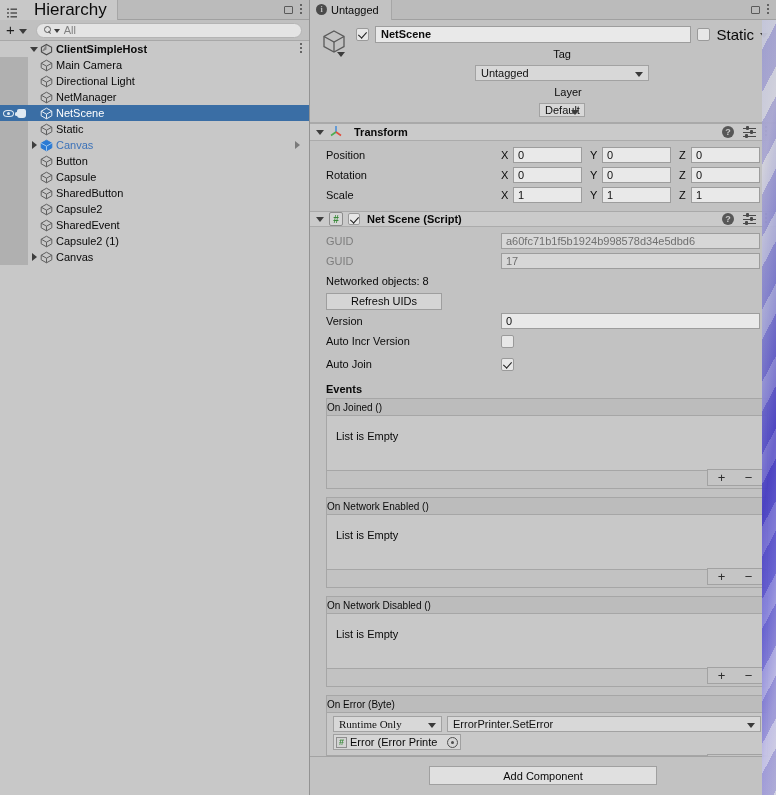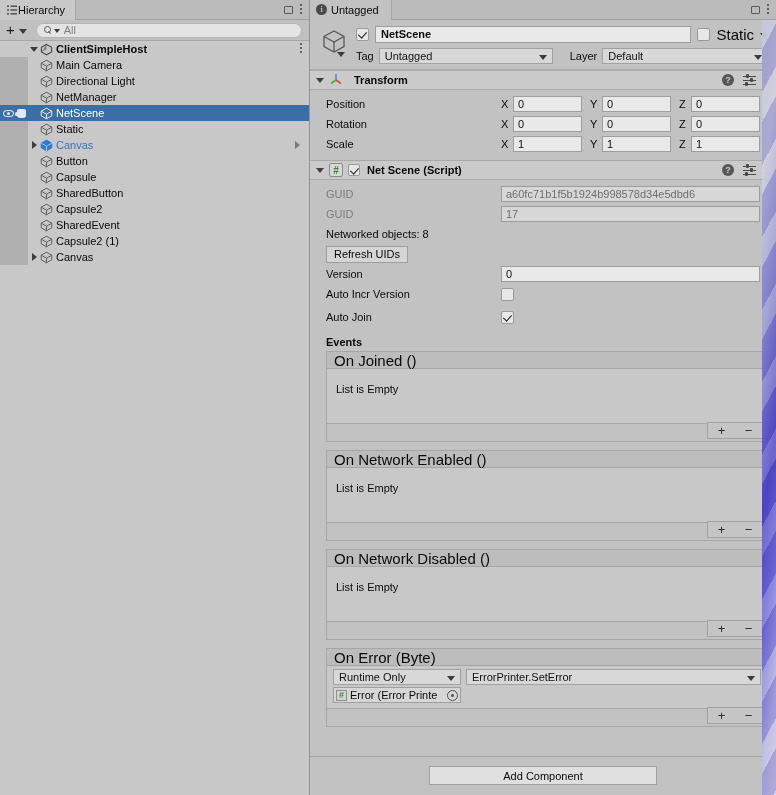--- a/index.html
+++ b/index.html
@@ -23,22 +23,22 @@
   }
   .tabbar {
     height: 20px; background: #bbbbbb;
     display: flex; align-items: center;
     border-bottom: 1px solid #a0a0a0;
     position: relative;
   }
   .tab-active {
     height: 20px; padding: 0 10px 0 6px;
     background: #c8c8c8;
-    display: flex; align-items: center; gap: 0;
-    font-size: 11px; color: #0a0a0a;
+    display: flex; align-items: center; gap: 16px;
+    font-size: 17px; color: #0a0a0a;
     border-right: 1px solid #a6a6a6;
   }
   .tab-icon { width: 12px; height: 12px; display:inline-block; position: relative; }
   .tabbar-right {
     margin-left: auto; display: flex; align-items: center; gap: 7px;
     padding-right: 6px;
   }
   .h-toolbar {
     height: 21px; background: #c0c0c0;
     display: flex; align-items: center; gap: 3px;
@@ -163,21 +163,21 @@
   }
   .ck.checked::after {
     content:""; position:absolute; left:3px; top:1px; width:4px; height:7px;
     border:solid #1d1d1d; border-width:0 1.6px 1.6px 0; transform: rotate(42deg);
   }
   .name-input {
     flex:1; height:17px; background:#e9e9e9; border:1px solid #9d9d9d;
     font-weight:bold; font-size:11px; padding-left:5px; line-height:15px; color:#0c0c0c;
   }
   .static-lbl { font-size:15px; }
-  .tagline { display:flex; align-items:center; gap:5px; }
+  .tagline { display:flex; align-items:center; gap:5px;flex-direction:column; }
   .lbl-sm { font-size:11px; color:#0c0c0c; }
   .dd {
     height:16px; background:#d8d8d8; border:1px solid #a2a2a2;
     display:flex;align-items:center; padding:0 4px 0 5px; font-size:11px;
     position:relative; color:#111;
   }
   .dd .arr {
     position:absolute; right:5px; top:6px;
     width:0;height:0;border-left:4px solid transparent;border-right:4px solid transparent;
     border-top:5px solid #3a3a3a;
@@ -212,29 +212,29 @@
   .axis { display:flex; align-items:center; flex:1; gap:4px; }
   .axis span.ax { font-size:11px; width:8px; }
   .tf {
     height:16px; background:#e9e9e9; border:1px solid #9d9d9d;
     font-size:11px; padding-left:4px; line-height:14px; color:#101010; flex:1;
     margin-right: 8px;
   }
   .tf.ro { background:#d7d7d7; color:#6f6f6f; }
   .btn-sm {
     height:17px; background:#d5d5d5; border:1px solid #9e9e9e;
-    font-size:11px; padding:0 7px; line-height:15px; display:inline-flex; align-items:center;
+    font-size:11px; padding:0 24px; line-height:15px; display:inline-flex; align-items:center;
   }
 
   .events-title { font-weight:bold; font-size:11px; margin: 6px 0 3px 0; }
 
   .evt-block { margin-bottom: 8px; }
   .evt-head {
     height:17px; background:#bcbcbc; border:1px solid #a6a6a6; border-bottom:none;
-    display:flex;align-items:center;padding-left:7px;font-size:15px;
+    display:flex;align-items:center;font-size:10px;
   }
   .evt-body {
     background:#c8c8c8; border:1px solid #a6a6a6;
     min-height:56px; padding: 14px 0 0 9px; font-size:11px;
   }
   .evt-foot {
     height:18px; background:#c2c2c2; border:1px solid #a6a6a6; border-top:none;
     display:flex; justify-content:flex-end; align-items:center; position:relative;
   }
   .pm-box {
@@ -710,21 +710,21 @@
                   <span>−</span>
                 </div>
               </div>
             </div>
             <div class="evt-block">
               <div class="evt-head">
                 <span>On Error (Byte)</span>
               </div>
               <div class="evt-body" style="padding:0;min-height:44px;">
                 <div class="evt-row">
-                  <div class="dd" style="width:128px;">
+                  <div class="dd" style="width:109px;font-family:Liberation Serif, serif;">
                     <span>Runtime Only</span>
                     <span class="arr"></span>
                   </div>
                   <div class="dd" style="flex:1;">
                     <span>ErrorPrinter.SetError</span>
                     <span class="arr"></span>
                   </div>
                 </div>
                 <div class="evt-row2">
                   <div class="obj-field">

